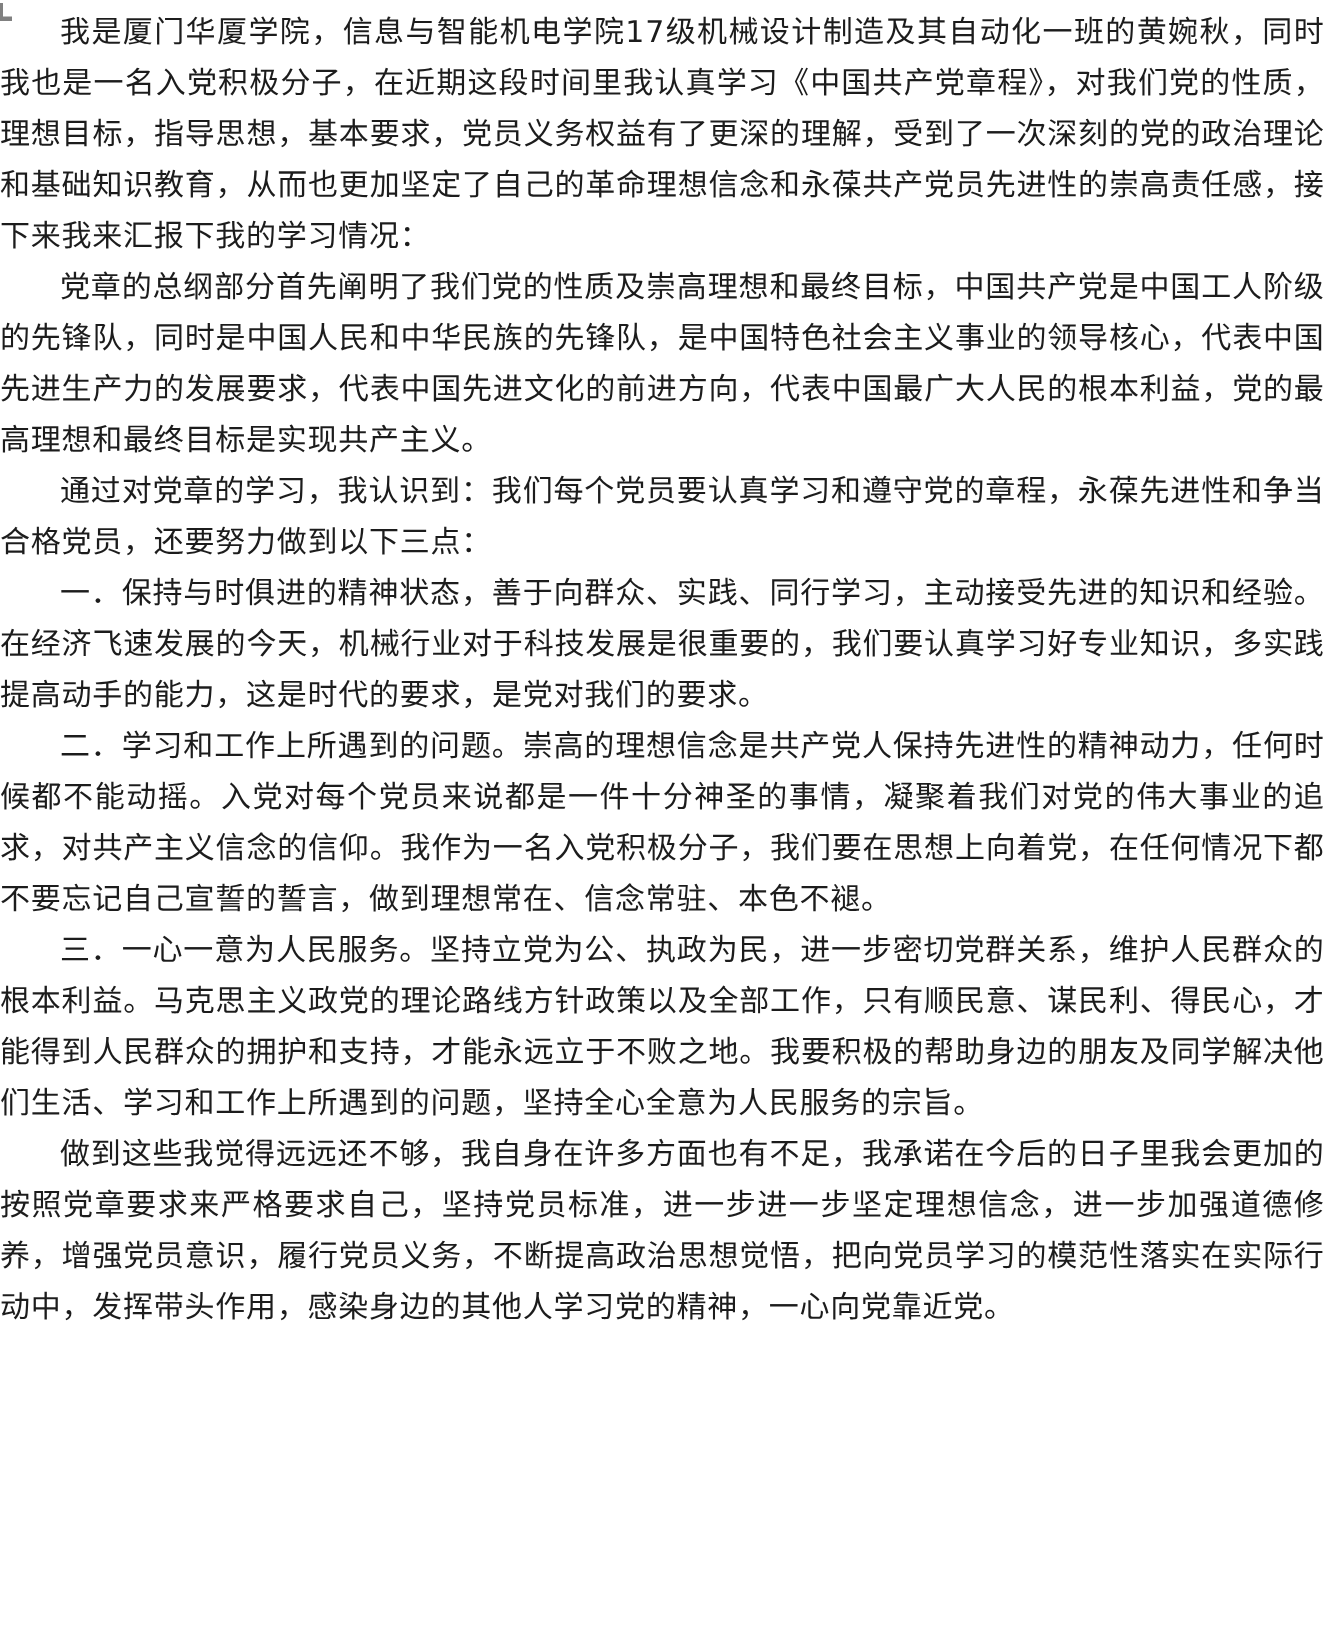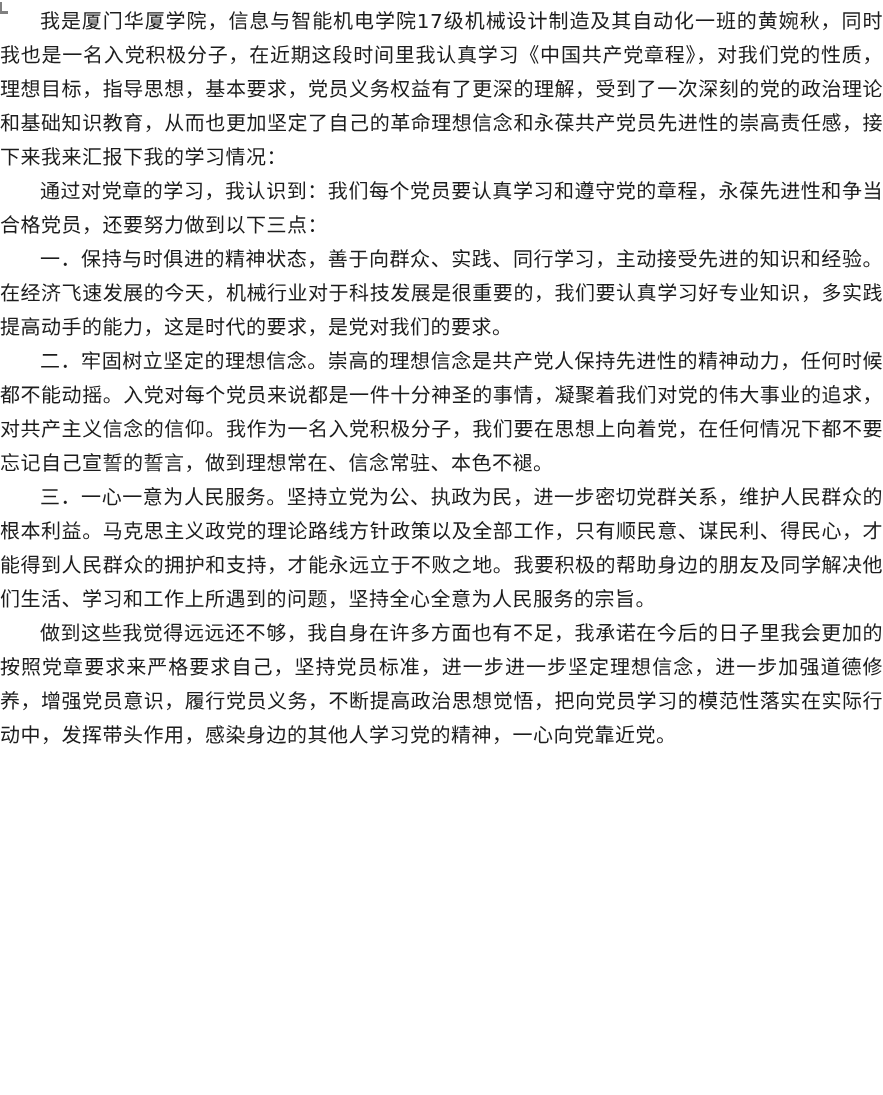--- a/index.html
+++ b/index.html
@@ -45,18 +45,19 @@
     opacity: 0.85;
   }
 </style>
 </head>
 <body>
 
 <div class="corner-mark"></div>
 
 <div class="doc-page">
   <p>我是厦门华厦学院，信息与智能机电学院17级机械设计制造及其自动化一班的黄婉秋，同时我也是一名入党积极分子，在近期这段时间里我认真学习《中国共产党章程》，对我们党的性质，理想目标，指导思想，基本要求，党员义务权益有了更深的理解，受到了一次深刻的党的政治理论和基础知识教育，从而也更加坚定了自己的革命理想信念和永葆共产党员先进性的崇高责任感，接下来我来汇报下我的学习情况：</p>
+  <p>党章的总纲部分首先阐明了我们党的性质及崇高理想和最终目标，中国共产党是中国工人阶级的先锋队，同时是中国人民和中华民族的先锋队，是中国特色社会主义事业的领导核心，代表中国先进生产力的发展要求，代表中国先进文化的前进方向，代表中国最广大人民的根本利益，党的最高理想和最终目标是实现共产主义。</p>
   <p>通过对党章的学习，我认识到：我们每个党员要认真学习和遵守党的章程，永葆先进性和争当合格党员，还要努力做到以下三点：</p>
   <p>一．保持与时俱进的精神状态，善于向群众、实践、同行学习，主动接受先进的知识和经验。在经济飞速发展的今天，机械行业对于科技发展是很重要的，我们要认真学习好专业知识，多实践提高动手的能力，这是时代的要求，是党对我们的要求。</p>
-  <p>二．牢固树立坚定的理想信念。崇高的理想信念是共产党人保持先进性的精神动力，任何时候都不能动摇。入党对每个党员来说都是一件十分神圣的事情，凝聚着我们对党的伟大事业的追求，对共产主义信念的信仰。我作为一名入党积极分子，我们要在思想上向着党，在任何情况下都不要忘记自己宣誓的誓言，做到理想常在、信念常驻、本色不褪。</p>
+  <p>二．学习和工作上所遇到的问题。崇高的理想信念是共产党人保持先进性的精神动力，任何时候都不能动摇。入党对每个党员来说都是一件十分神圣的事情，凝聚着我们对党的伟大事业的追求，对共产主义信念的信仰。我作为一名入党积极分子，我们要在思想上向着党，在任何情况下都不要忘记自己宣誓的誓言，做到理想常在、信念常驻、本色不褪。</p>
   <p>三．一心一意为人民服务。坚持立党为公、执政为民，进一步密切党群关系，维护人民群众的根本利益。马克思主义政党的理论路线方针政策以及全部工作，只有顺民意、谋民利、得民心，才能得到人民群众的拥护和支持，才能永远立于不败之地。我要积极的帮助身边的朋友及同学解决他们生活、学习和工作上所遇到的问题，坚持全心全意为人民服务的宗旨。</p>
   <p>做到这些我觉得远远还不够，我自身在许多方面也有不足，我承诺在今后的日子里我会更加的按照党章要求来严格要求自己，坚持党员标准，进一步进一步坚定理想信念，进一步加强道德修养，增强党员意识，履行党员义务，不断提高政治思想觉悟，把向党员学习的模范性落实在实际行动中，发挥带头作用，感染身边的其他人学习党的精神，一心向党靠近党。</p>
 </div>
 
 </body></html>

